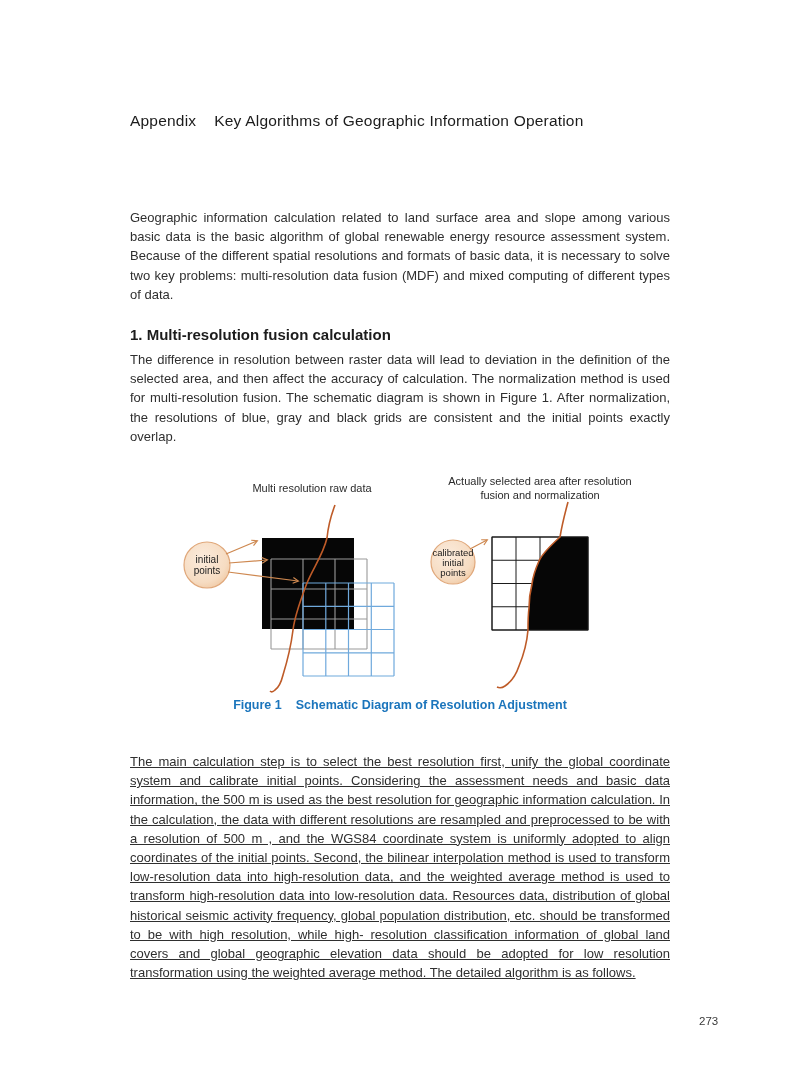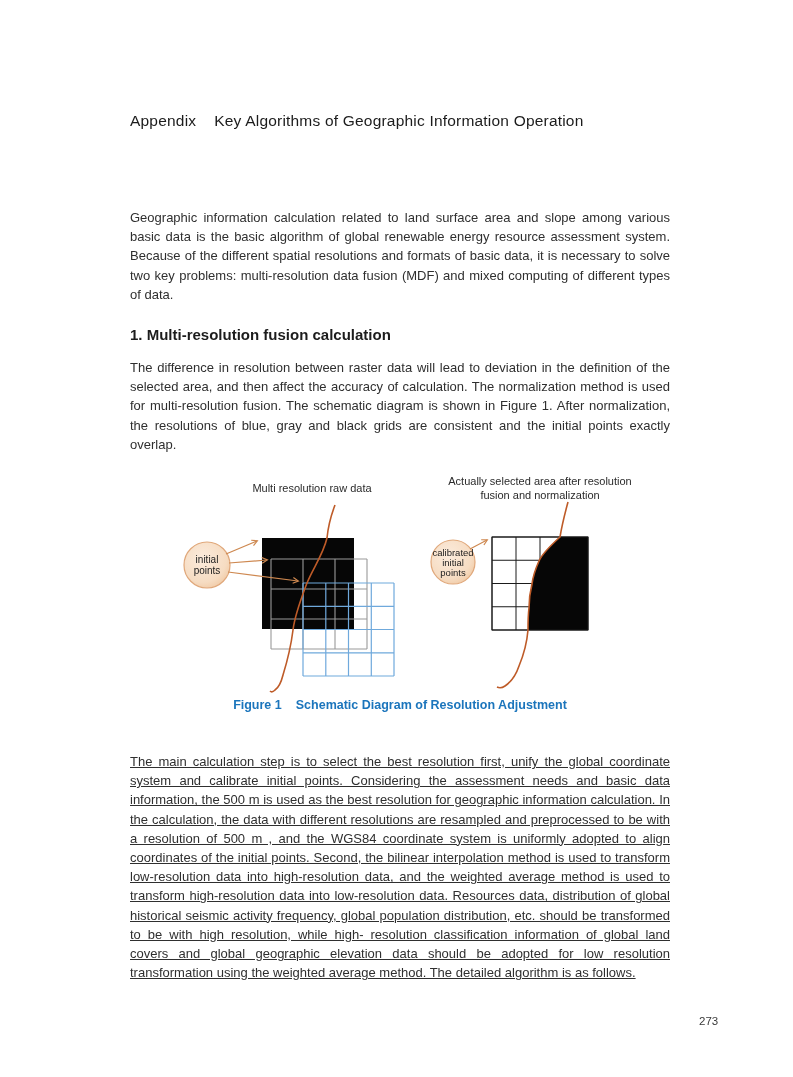--- a/index.html
+++ b/index.html
@@ -23,21 +23,21 @@
     font-size:13px;line-height:19.2px;
     text-align:justify;color:#2f2f2f;
     margin:0;
   }
   .para-intro{top:208px;}
   .heading{
     position:absolute;left:130px;top:326px;
     font-size:15px;font-weight:700;color:#1c1c1c;
     margin:0;white-space:nowrap;
   }
-  .para-section{top:358px;}
+  .para-section{top:350px;}
   .para-main{top:752px;text-decoration:underline;}
   .figure-svg{position:absolute;left:125px;top:468px;}
   .caption{
     position:absolute;left:130px;top:698px;width:540px;
     text-align:center;font-size:12.5px;font-weight:700;
     color:#1B75BC;
   }
   .caption .cap-text{margin-left:14px;margin-top:8px;}
   .page-number{
     position:absolute;left:699px;top:1015px;

